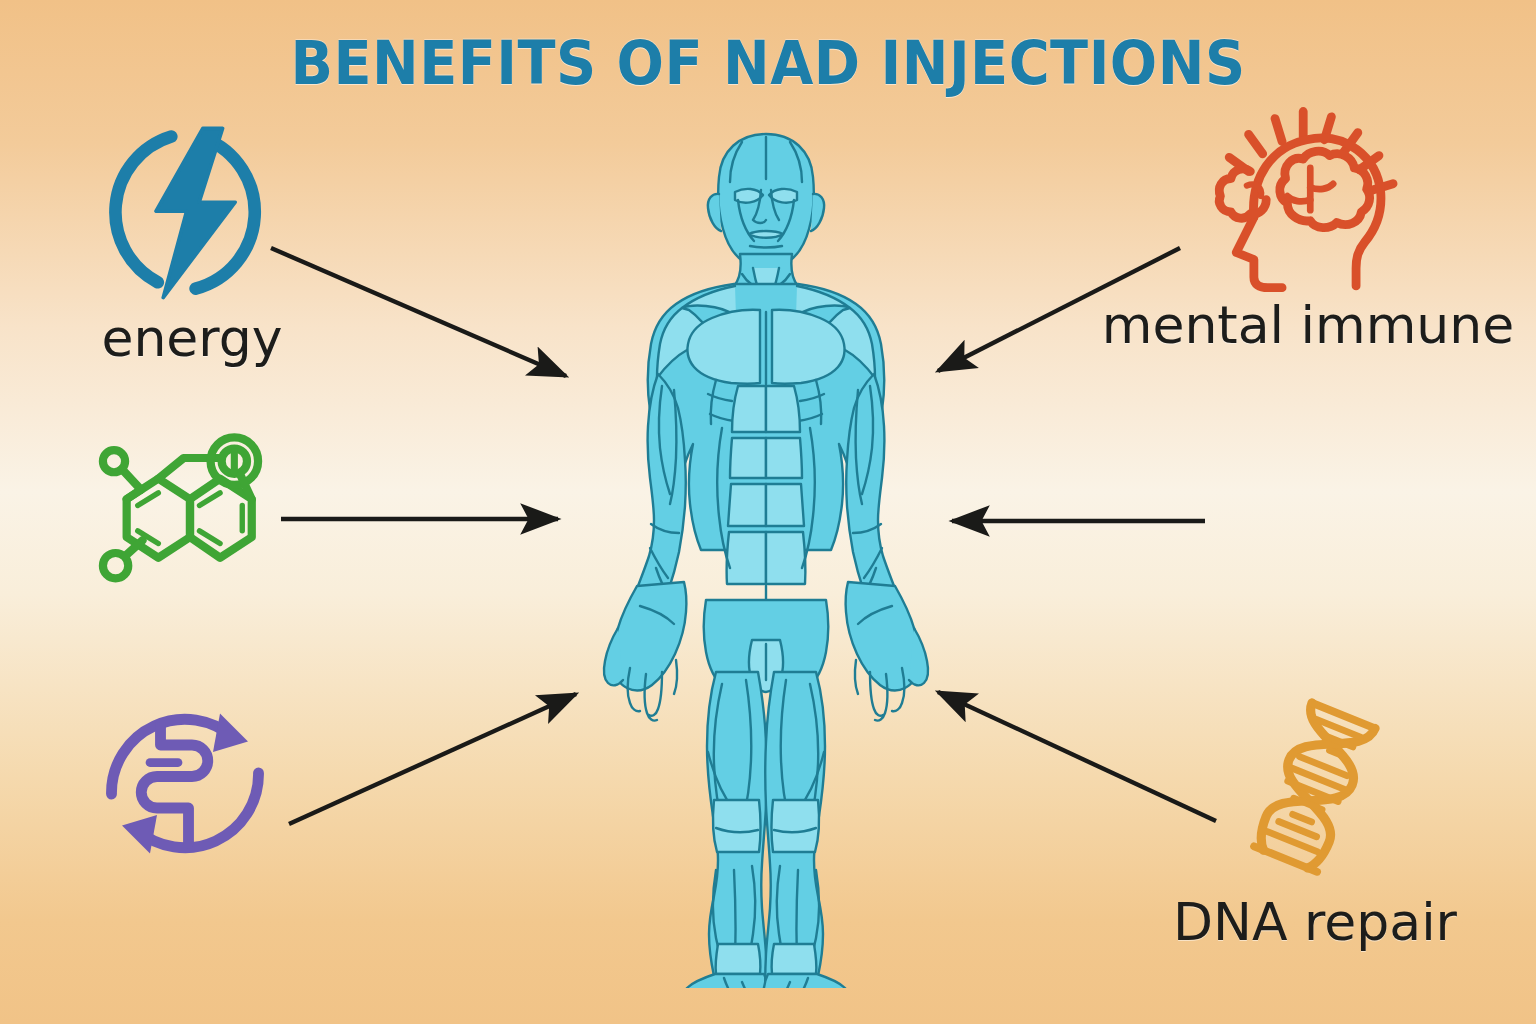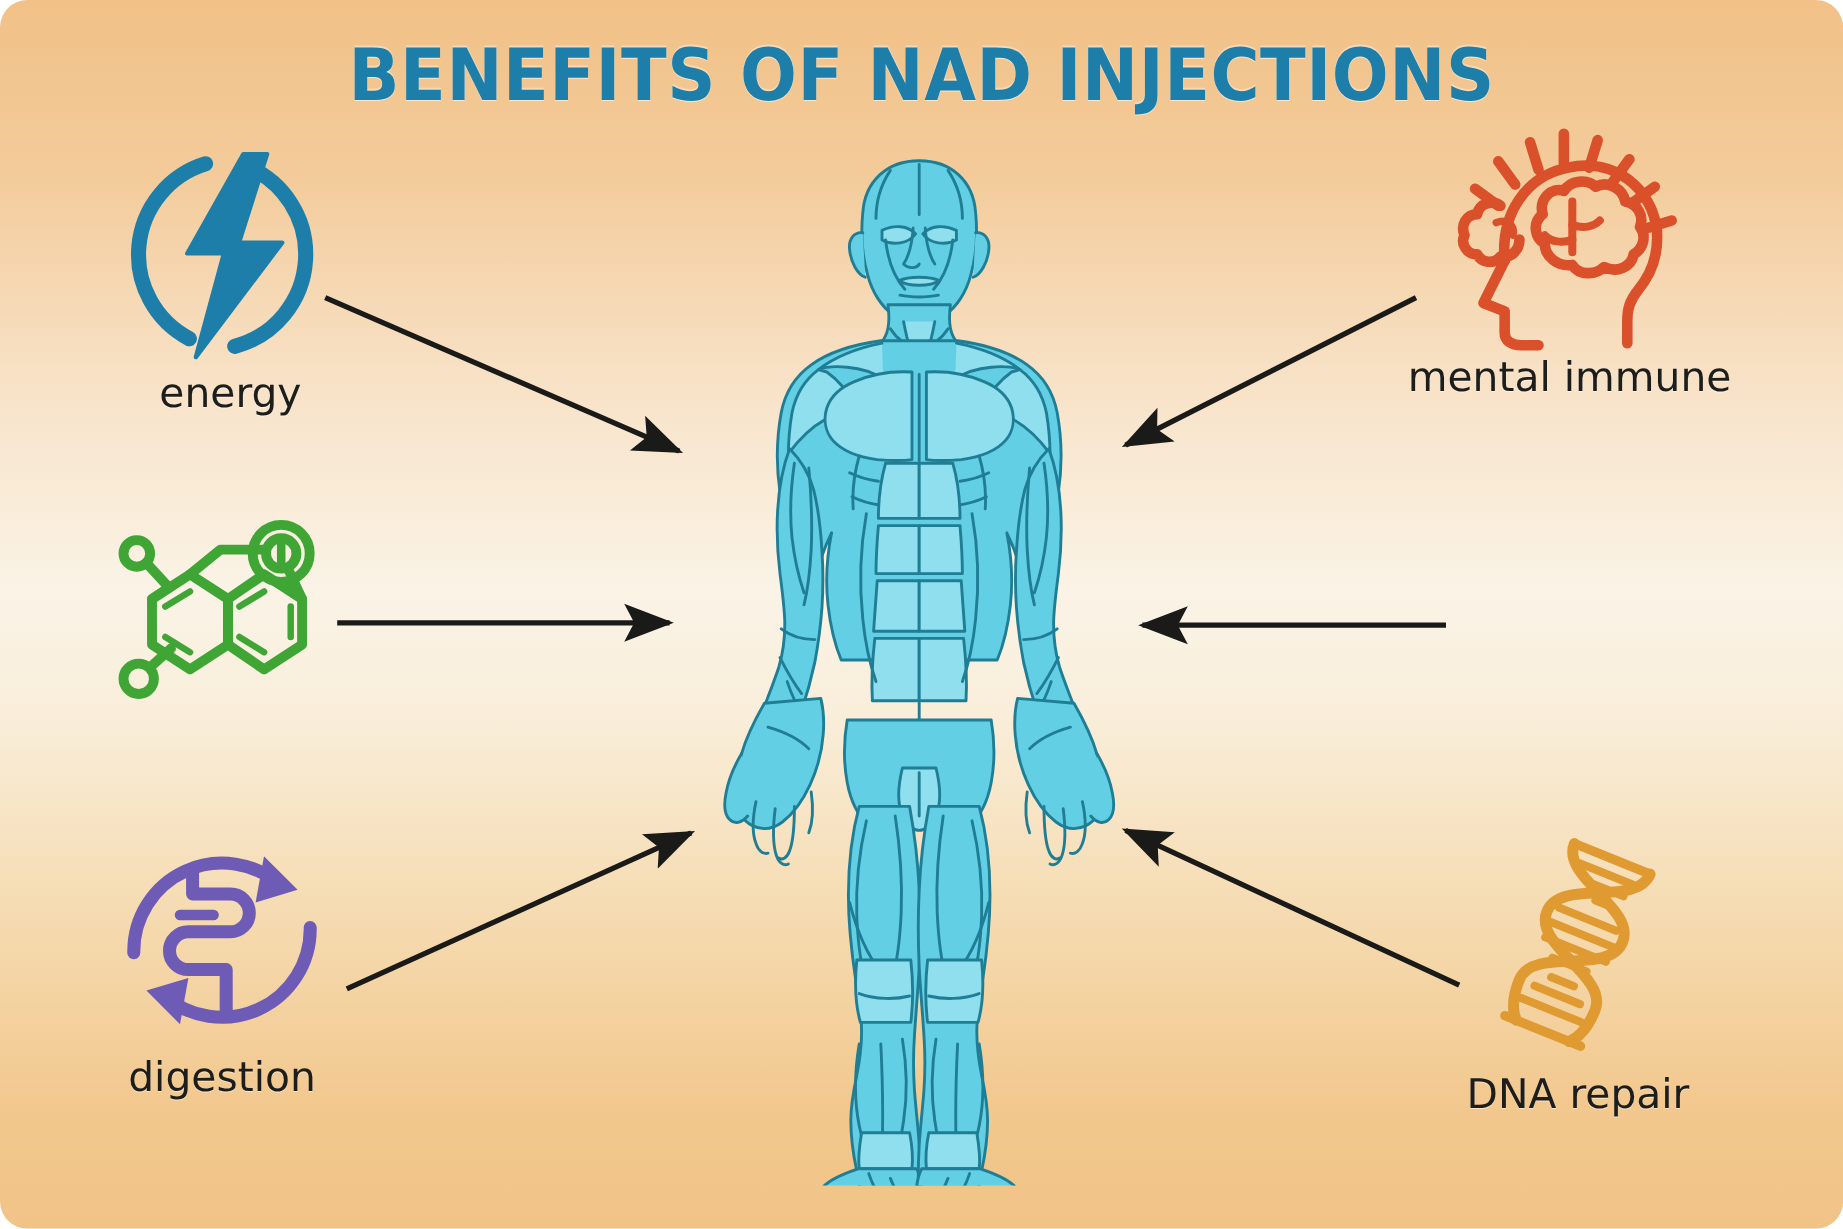--- a/index.html
+++ b/index.html
@@ -15,21 +15,20 @@
     font-family: "DejaVu Sans", "Liberation Sans", sans-serif;
     background: linear-gradient(to bottom,
        #f1c187 0%,
        #f3cb9a 14%,
        #f8e3c9 32%,
        #faf3e6 48%,
        #f9eeda 58%,
        #f5d9ad 76%,
        #f2c88e 90%,
        #f1c387 100%);
-    border-radius: 23px;
   }
 
   
   #title {
     position: absolute;
     top: 28px;
     left: 0;
     width: 100%;
     text-align: center;
     font-family: "DejaVu Sans", "Liberation Sans", sans-serif;
@@ -53,21 +52,21 @@
   .benefit .icon-wrap {
     width: 190px;
     height: 190px;
     display: flex;
     align-items: center;
     justify-content: center;
   }
   .benefit .icon-wrap svg { display: block; overflow: visible; }
   .benefit .label {
     margin-top: 2px;
-    font-size: 34px;
+    font-size: 52px;
     color: #1d1d1b;
     line-height: 1.1;
     white-space: nowrap;
     text-shadow: 0 1px 0 rgba(255,255,255,0.5);
   }
 
   
   #b-energy    { left: 42px;  top: 118px; }
   #b-antiaging { left: 40px;  top: 420px; }
   #b-digestion { left: 35px;  top: 688px; }
@@ -438,21 +437,20 @@
 
           <path d="M36 16 L36 28 L54 28 A9 9 0 0 1 54 46 L34 46
                    A9 9 0 0 0 34 64 L52 64 L52 84"></path>
           <path d="M30 38 L46 38" stroke-width="5"></path>
         </g>
 
         <path d="M70 10 L86 26 L66 32 Z" fill="#6e5bb5"></path>
         <path d="M30 90 L14 74 L34 68 Z" fill="#6e5bb5"></path>
       </svg>
     </div>
-    <div class="label">digestion</div>
   </div>
 
   <div class="benefit" id="b-mental">
     <div class="icon-wrap">
       <svg width="195" height="185" viewBox="0 0 110 105">
         <g fill="none" stroke="#d9502a" stroke-width="5" stroke-linecap="round" stroke-linejoin="round">
 
           <path d="M52 2 L52 16"></path>
           <path d="M36 6 L40 19"></path>
           <path d="M21 15 L29 26"></path>

